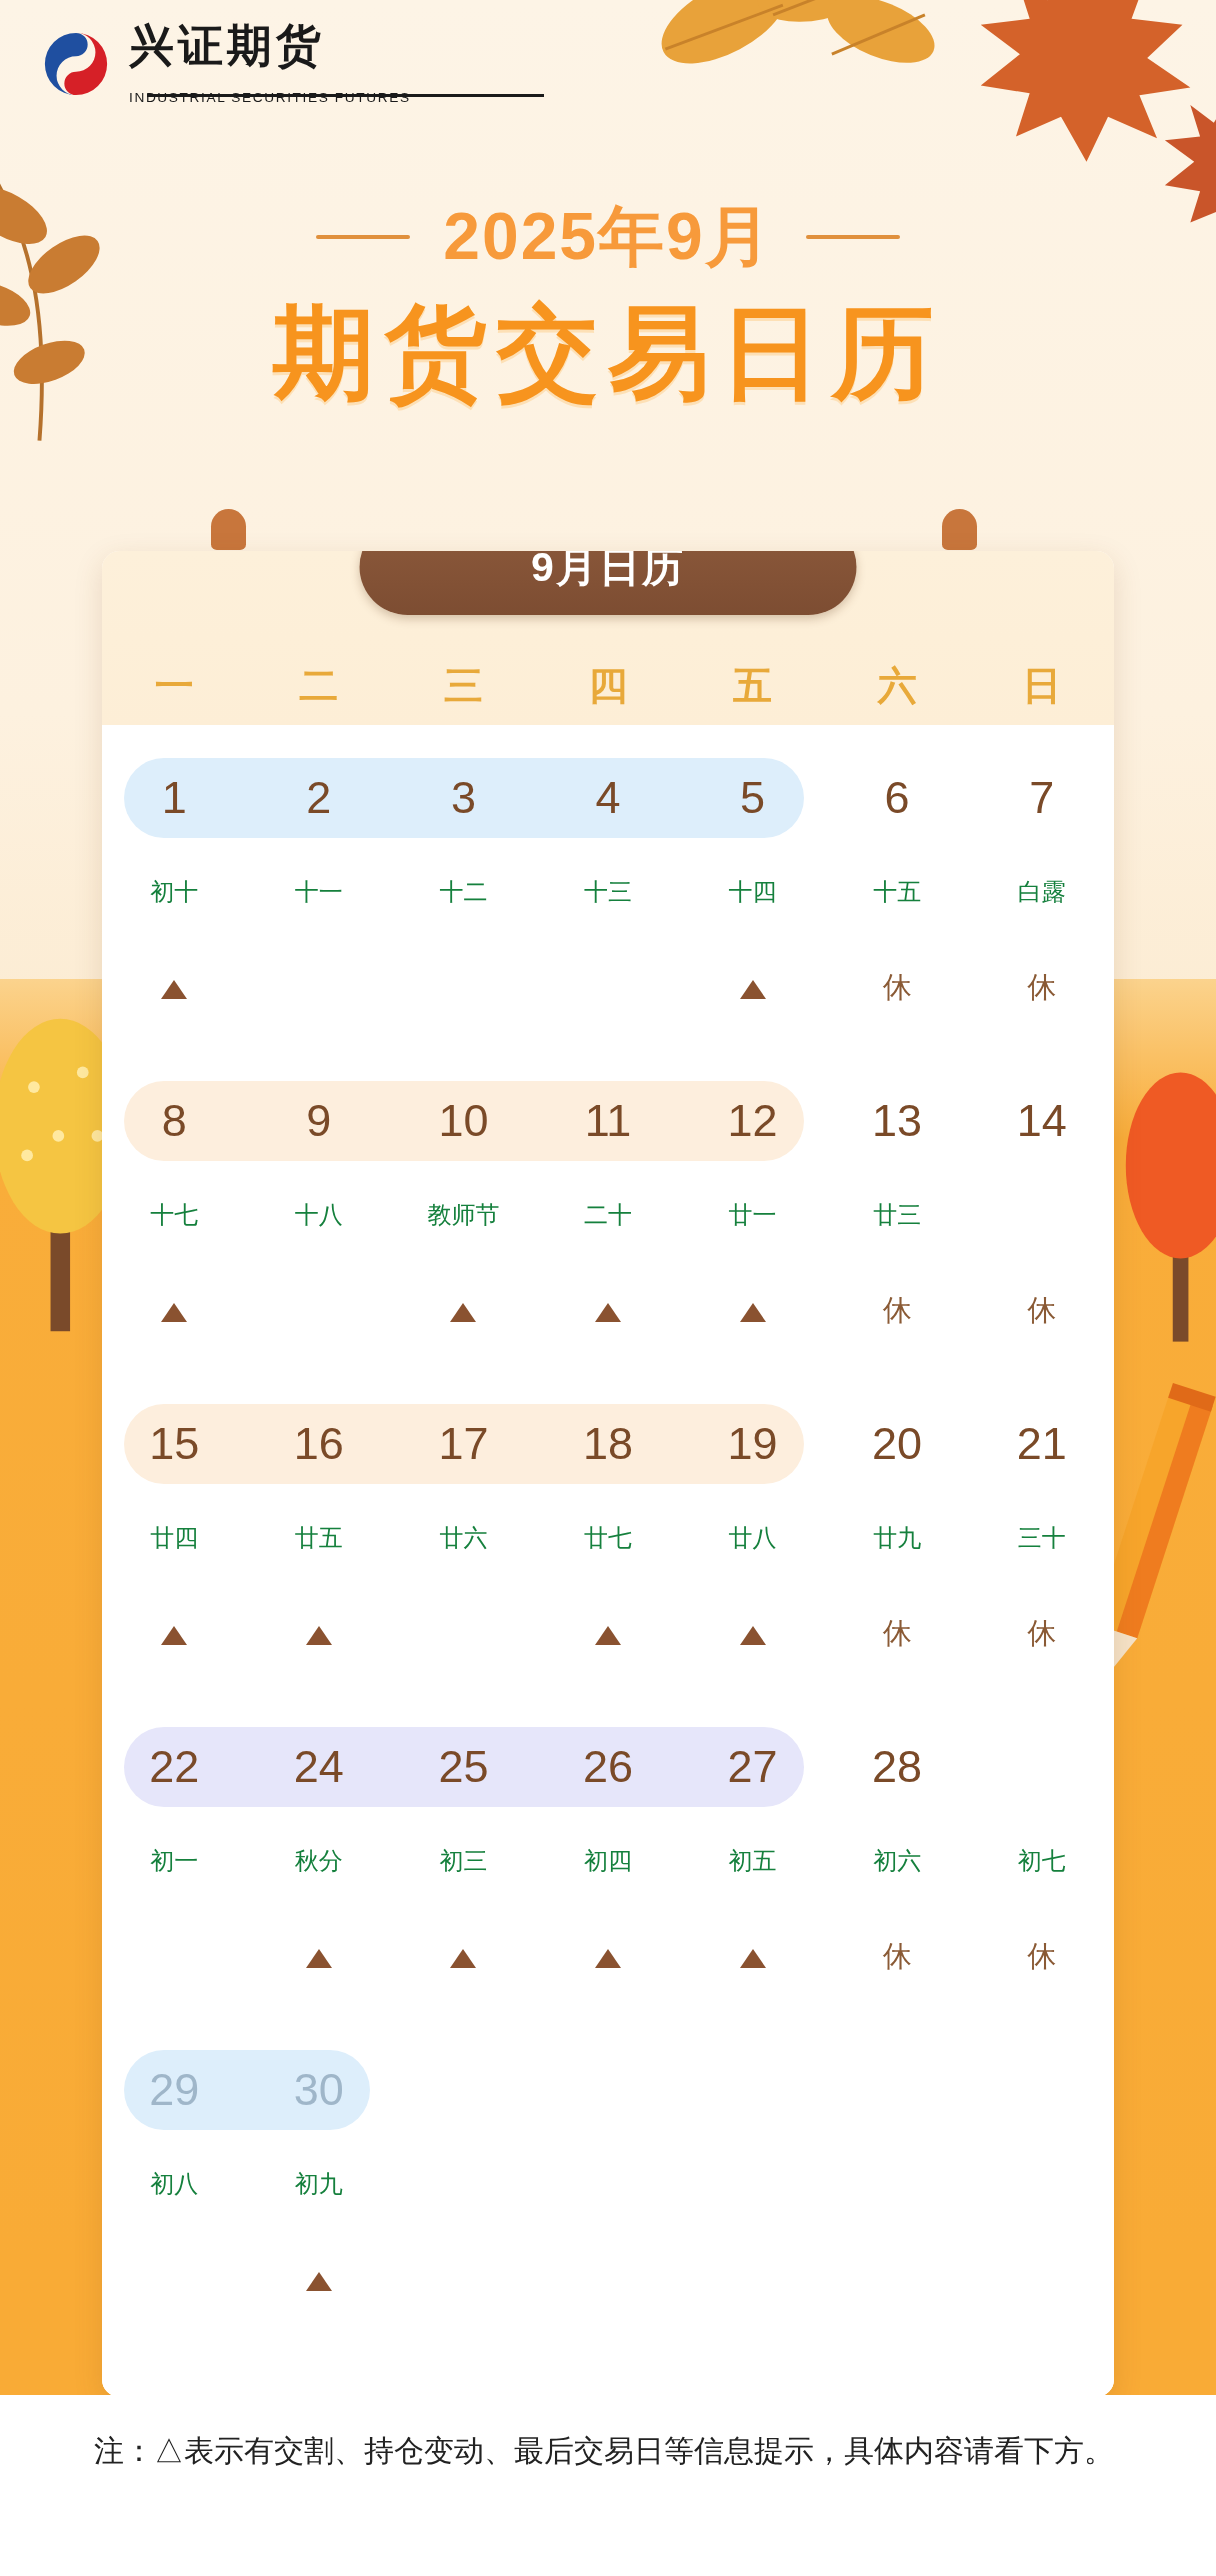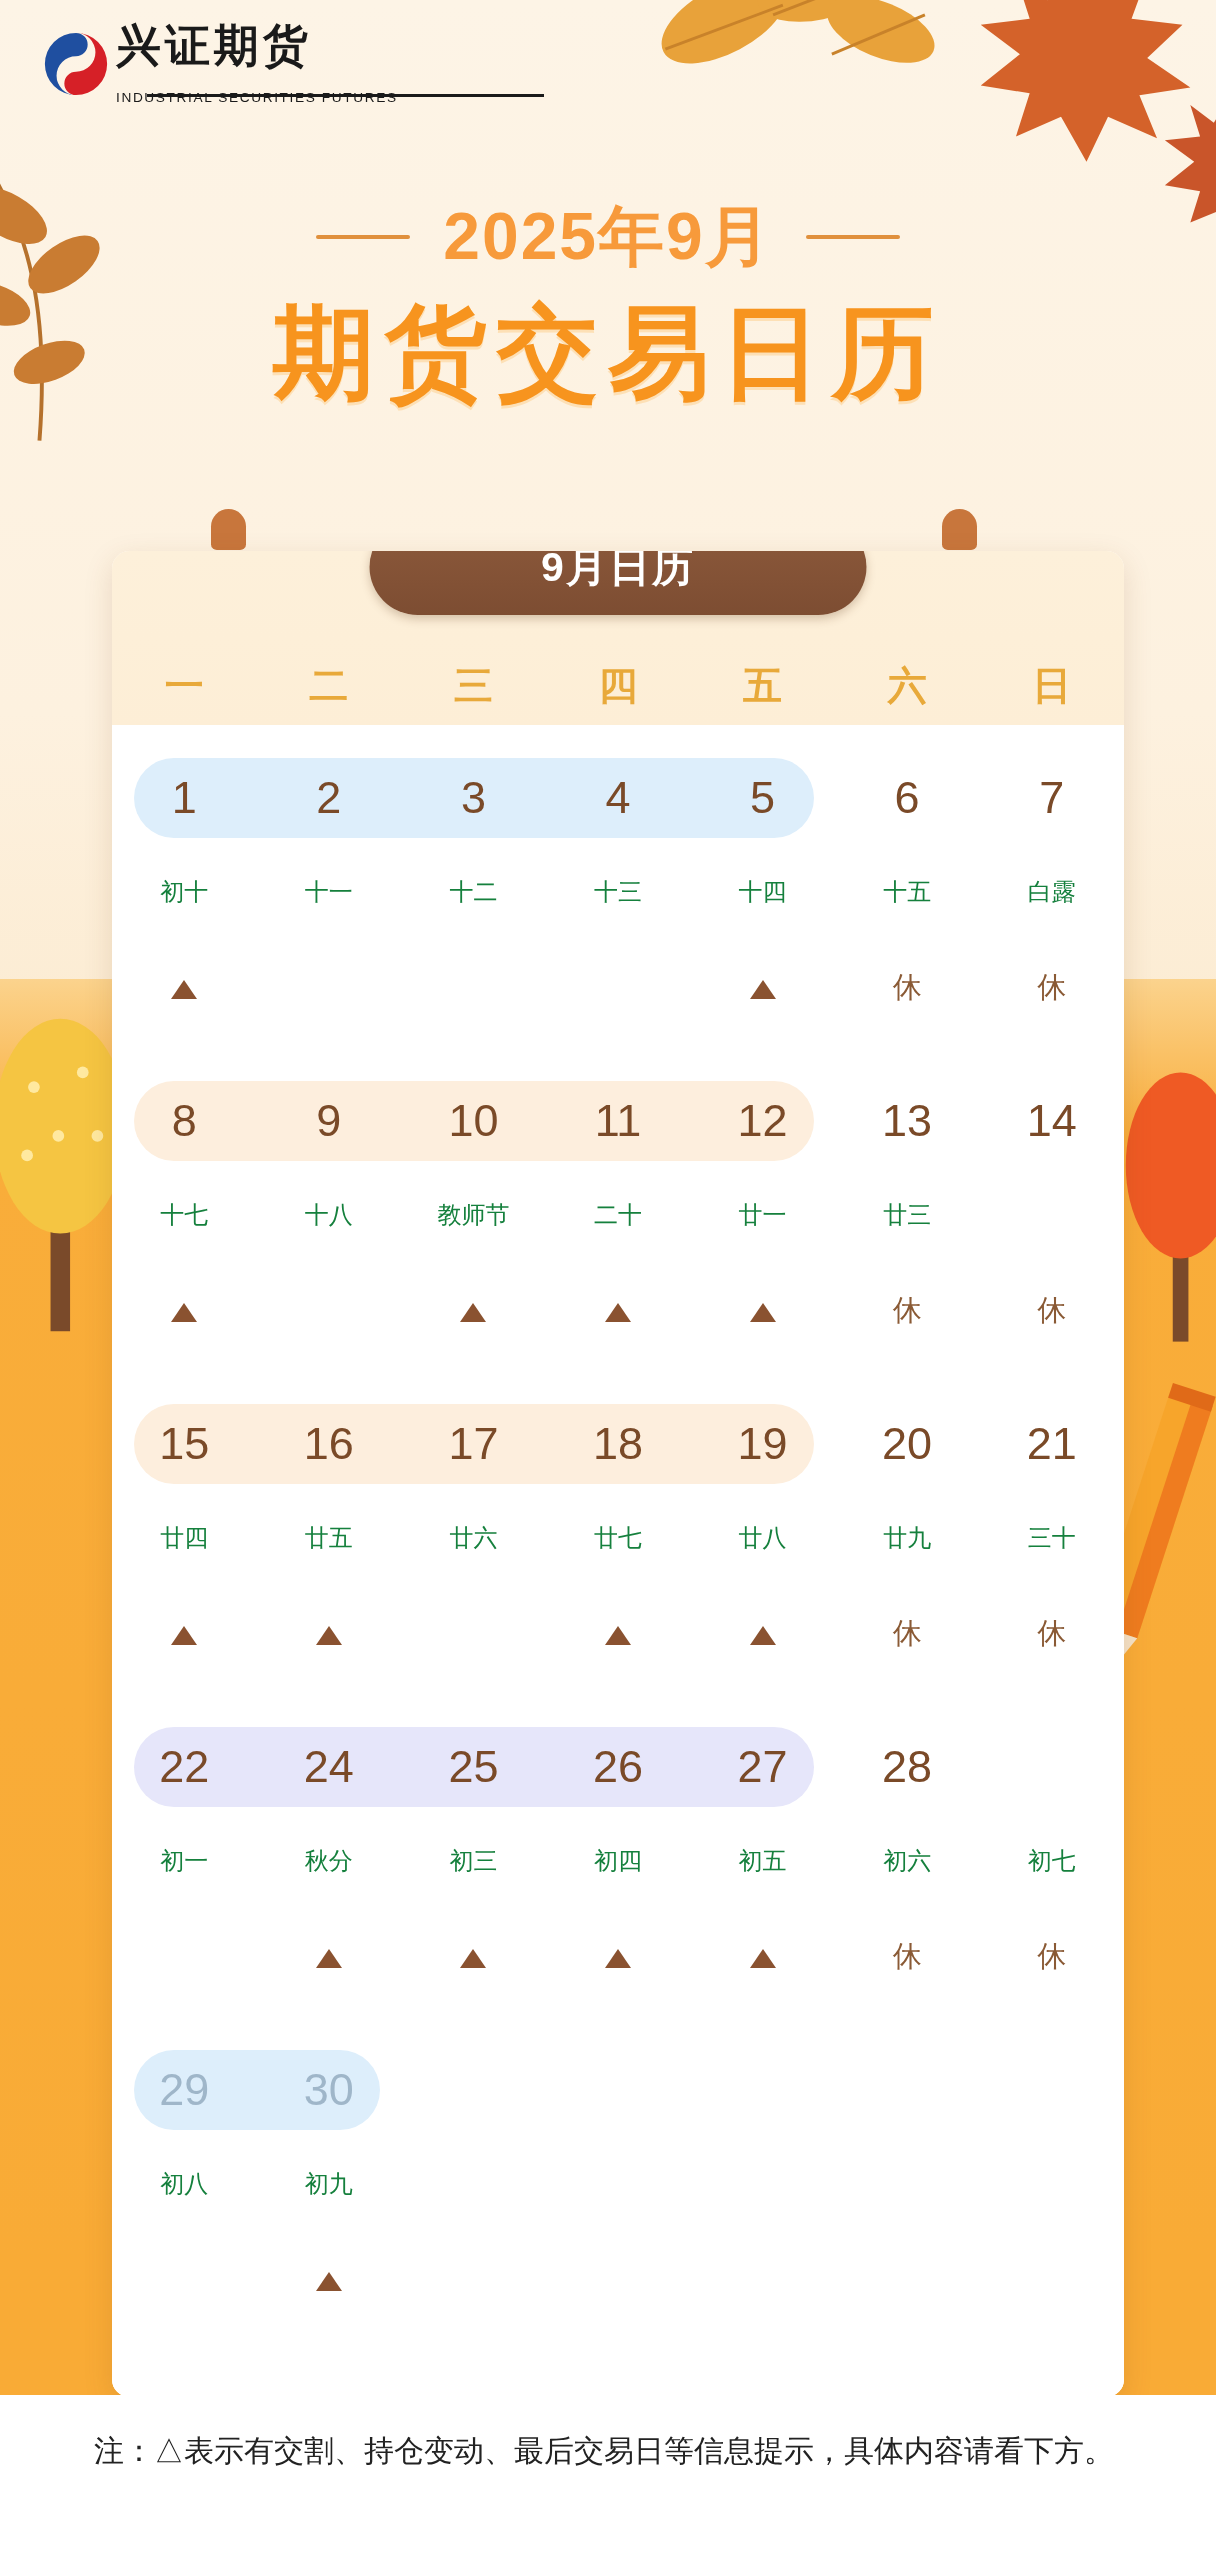--- a/index.html
+++ b/index.html
@@ -32,21 +32,21 @@
   }
   .hill {
     position:absolute; left:0; top:1283px; width:100%; height:225px;
     background: radial-gradient(ellipse 685px 196px at 50% 100%, #fcd98e 0%, #fcd98e 60%, rgba(252,217,142,0) 61%);
   }
   .maple { position:absolute; }
 
   
   .logo-wrap {
     position:absolute; left:41px; top:21.5px; width:509px; height:84px;
-    display:flex; align-items:center; gap:5px;
+    display:flex; align-items:center; gap:18px;
   }
   .logo-mark { width:70px; height:70px; position:relative; flex:0 0 auto;}
   .logo-text { display:flex; flex-direction:column; justify-content:center; }
   .logo-cn {
     font-size:45px; font-weight:bold; color:#1a1a1a; letter-spacing:3.9px;
     font-family:"Liberation Sans", sans-serif; line-height:1.05;
   }
   .logo-en {
     font-size:13.7px; color:#1a1a1a; letter-spacing:1.6px; margin-top:21px;
     font-family:"Liberation Sans", sans-serif;
@@ -68,21 +68,21 @@
     font-size:102px; font-weight:bold; color:#f7941e; letter-spacing:9.8px;
     text-shadow: 0 2.9px 0 #fde0b6;
   }
   .pin-top { position:absolute; width:35px; height:41px; border-radius:17.6px 17.6px 5.9px 5.9px; background:#c8763c;}
   .pin-ring {
     position:absolute; width:51px; height:51px; border-radius:50%;
     border:6.9px solid #f3d9b0; background:transparent;
   }
 
   .card {
-    position:absolute; left:112px; top:551px; width:1012px; height:1846px;
+    position:absolute; left:102px; top:551px; width:1012px; height:1846px;
     background:#fffdf9;
     border-radius:17.6px;
     box-shadow: 0 9.8px 29px rgba(120,70,20,0.15);
     overflow:hidden;
   }
   .card-head {
     position:absolute; left:0; top:0; width:100%; height:174px;
     background: linear-gradient(180deg,#fdf0da 0%, #fdeed6 100%);
   }
   .card-white {

